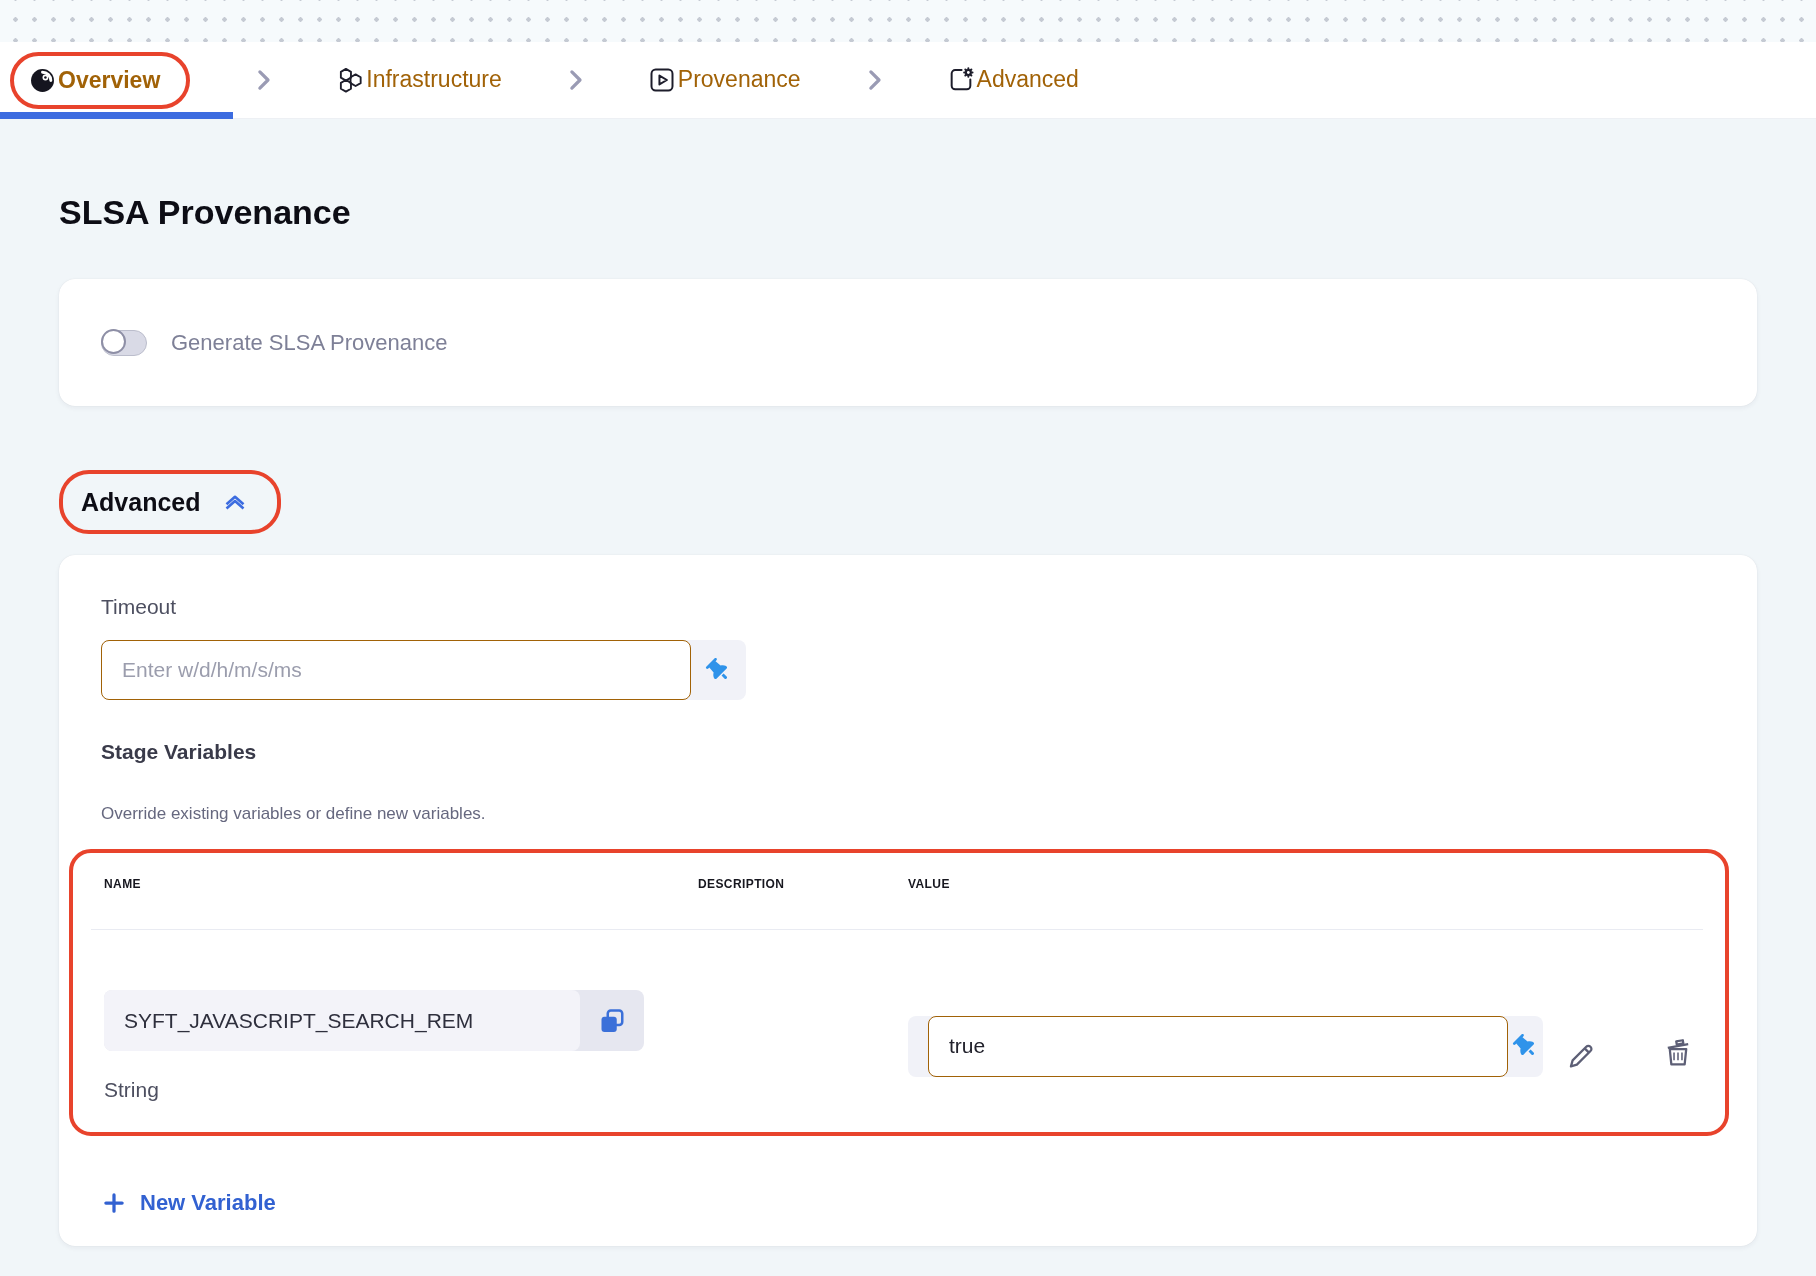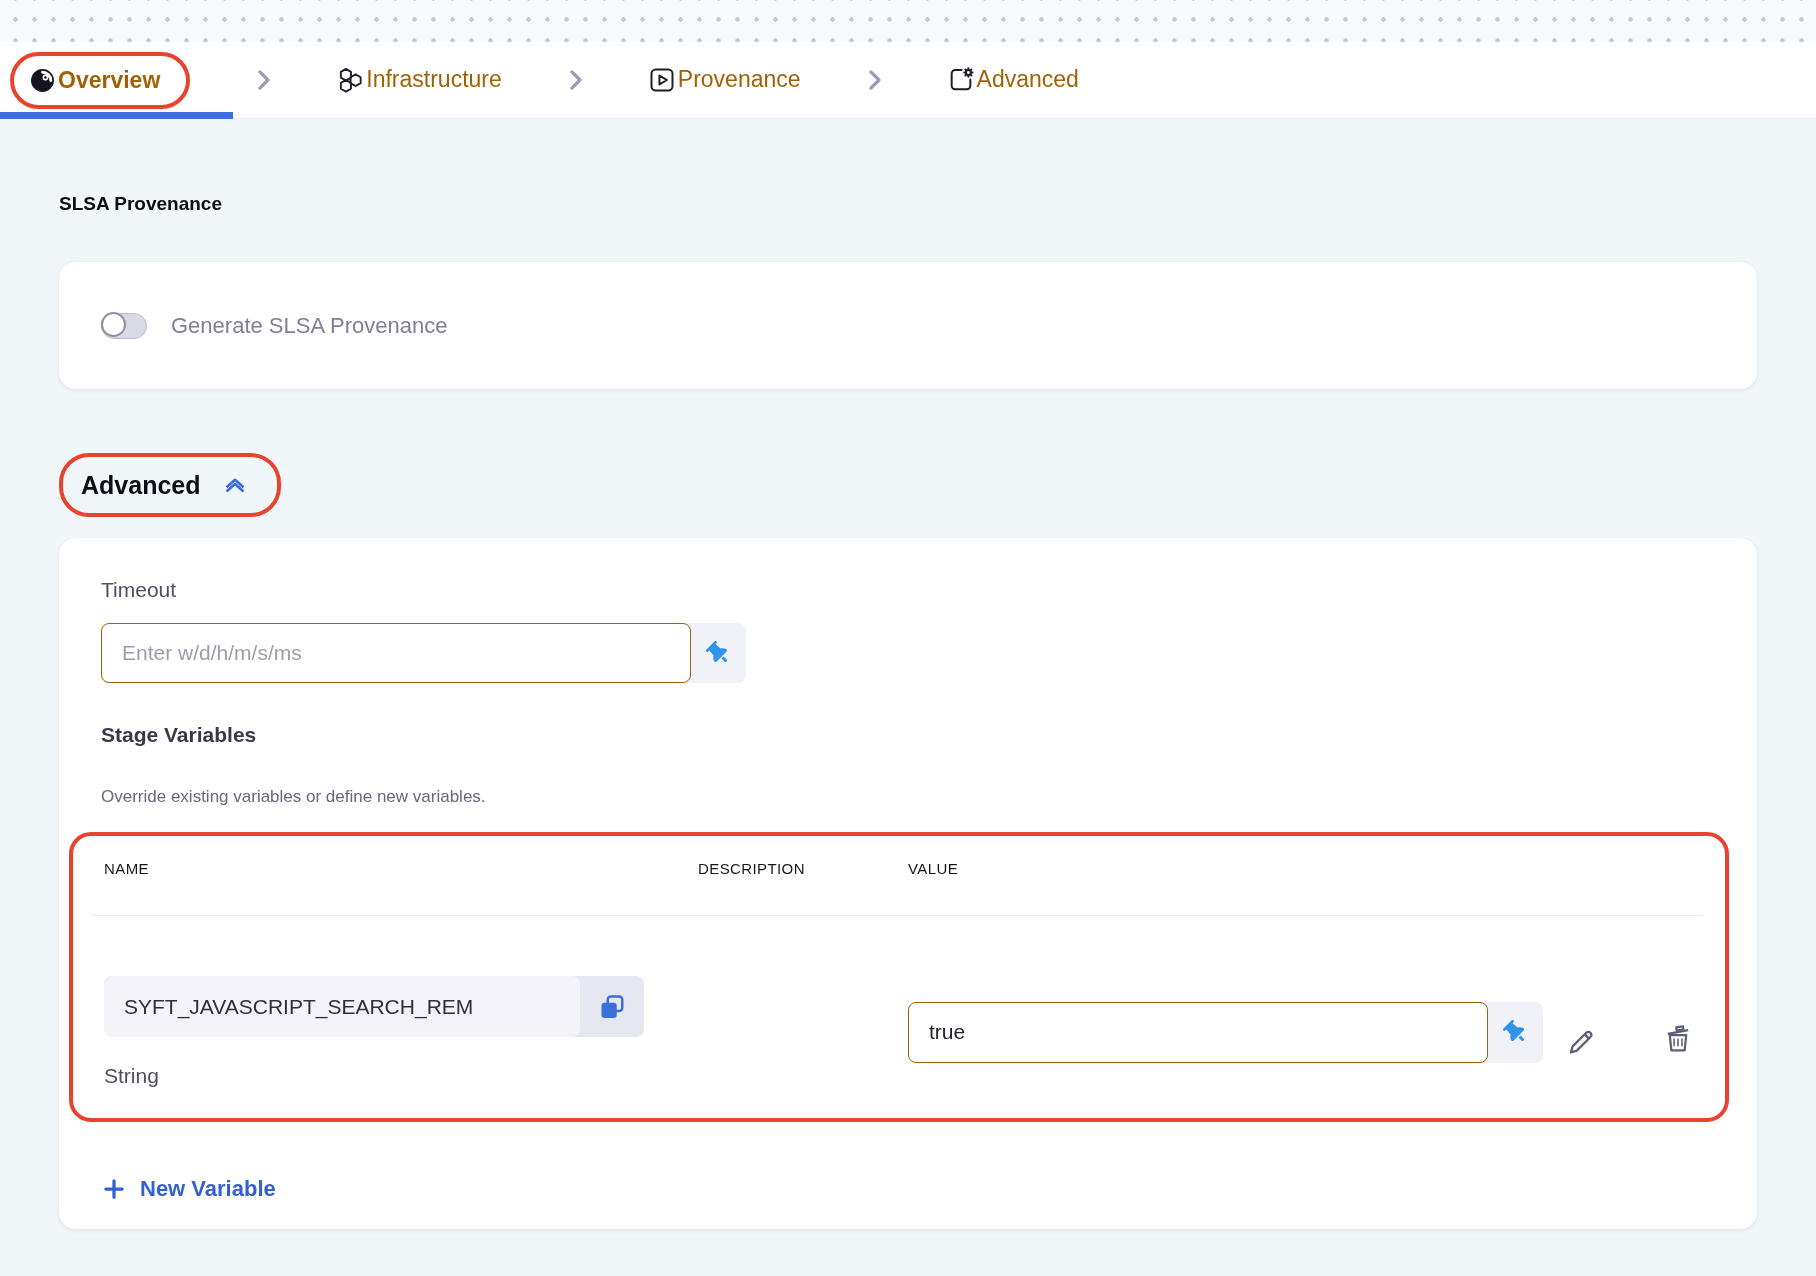--- a/index.html
+++ b/index.html
@@ -16,21 +16,21 @@
       display:flex;align-items:center;padding-left:10px;position:relative;}
   .tab{display:flex;align-items:flex-start;gap:2px;font-size:23px;color:#a16207;
       font-weight:500;cursor:pointer;background:none;border:none;}
   .tab.active{font-weight:600;}
   .annotation-pill{border:4px solid var(--annotation);border-radius:31px;
       padding:11px 26px 11px 15px;display:inline-flex;align-items:center;}
   .sep{margin:0 58px;display:flex;align-items:center;}
   .underline{position:absolute;left:0;bottom:-1px;width:233px;height:7px;
       background:var(--active-tab);}
   .content{padding:0 59px;}
-  .slsa-heading{margin-top:74px;font-size:19px;font-weight:700;color:#0d0d15;}
+  .slsa-heading{margin-top:74px;font-size:34px;font-weight:700;color:#0d0d15;}
   .card{background:#fff;border-radius:16px;
       box-shadow:0 2px 5px rgba(40,41,61,.06),0 0 1px rgba(40,41,61,.12);}
   .slsa-card{margin-top:47px;height:127px;display:flex;align-items:center;
       padding-left:42px;gap:24px;}
   .toggle{width:46px;height:26px;border-radius:13px;background:#d9dae6;
       border:1px solid #bbbdcc;position:relative;cursor:pointer;flex:none;}
   .toggle-knob{position:absolute;left:-1px;top:-2px;width:25px;height:25px;
       border-radius:50%;background:#fff;border:2px solid #8e8fa6;}
   .toggle-label{font-size:22px;color:#7e8097;}
   .adv-pill{display:inline-flex;align-items:center;gap:20px;margin-top:64px;
@@ -44,37 +44,37 @@
       border-radius:8px;padding:0 20px;font-size:21px;color:#22222c;
       font-family:inherit;outline:none;}
   .text-input::placeholder{color:#9b9dad;}
   .pin-btn{flex:1;display:flex;align-items:center;justify-content:center;
       background:transparent;border:none;cursor:pointer;}
   .pin-svg{transform:rotate(-45deg);}
   .sv-heading{margin-top:40px;font-size:21px;font-weight:700;color:#393a49;}
   .sv-desc{margin-top:40px;font-size:17px;color:#66687f;}
   .table-box{margin-top:25px;margin-left:-32px;width:1660px;
       border:4px solid var(--annotation);border-radius:22px;padding:24px 0 30px 31px;}
-  .table-header{display:flex;font-size:15px;font-weight:400;color:#17171f;
+  .table-header{display:flex;font-size:12px;font-weight:700;color:#17171f;
       letter-spacing:.4px;}
   .col-name{width:594px;} .col-desc{width:210px;}
   .table-divider{height:1px;background:#e9ebf2;margin:38px 22px 0 -13px;}
   .var-row{display:flex;align-items:center;margin-top:60px;}
   .name-cell{width:594px;}
   .name-chip{display:flex;width:540px;height:61px;background:#e6e7f0;border-radius:8px;}
   .name-chip-field{width:476px;height:61px;background:#f3f3f9;border-radius:8px;
       display:flex;align-items:center;padding-left:20px;font-size:21px;color:#2e2f3d;
       white-space:nowrap;overflow:hidden;cursor:text;}
   .copy-btn{flex:1;display:flex;align-items:center;justify-content:center;
       background:transparent;border:none;cursor:pointer;}
   .type-label{margin-top:27px;font-size:21px;color:#4d4f60;}
   .desc-cell{width:210px;height:61px;}
   .value-group{width:635px;height:61px;margin-top:0;display:flex;align-items:stretch;
       background:#f1f2f8;border-radius:8px;}
-  .value-input{width:580px;height:61px;}
+  .value-input{width:580px;height:61px;margin-left:20px;}
   .icon-btn{background:none;border:none;cursor:pointer;margin-top:13px;padding:0;
       display:flex;align-items:center;justify-content:center;}
   .icon-btn.edit{margin-left:20px;}
   .icon-btn.del{margin-left:64px;}
   .new-var{display:flex;align-items:center;gap:13px;margin-top:54px;background:none;
       border:none;cursor:pointer;color:var(--link);font-size:22px;font-weight:700;
       font-family:inherit;}
   svg{display:block;flex:none;}
 </style>
 </head>

